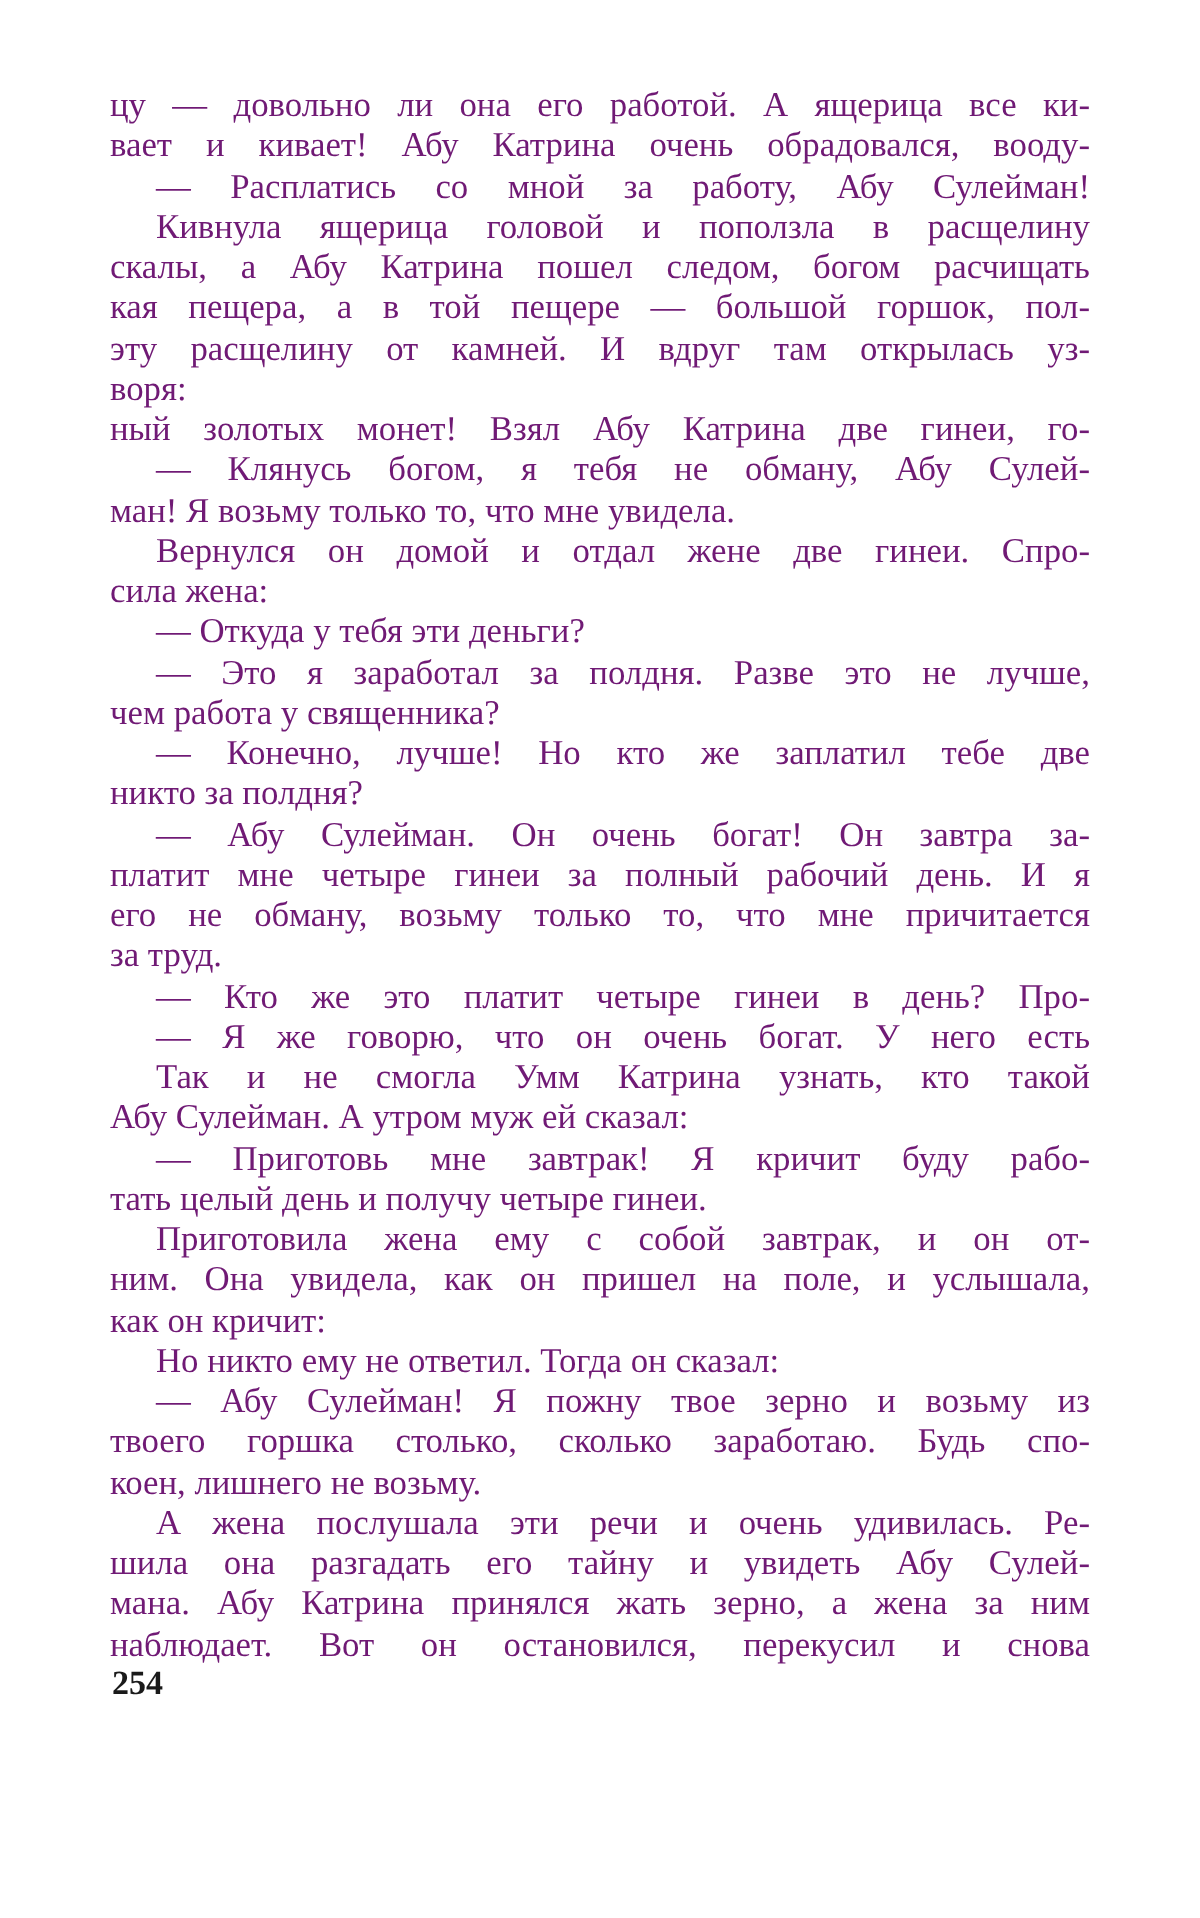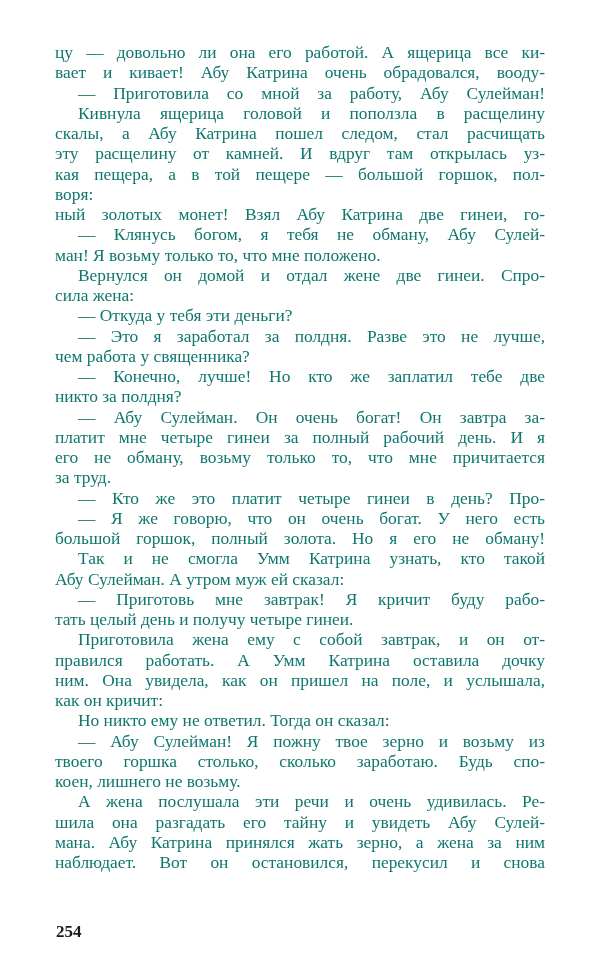--- a/index.html
+++ b/index.html
@@ -14,80 +14,78 @@
       overflow: hidden;
     }
     .page {
       position: absolute;
       left: 55px;
       top: 42px;
       width: 490px;
       font-family: "Liberation Serif", "DejaVu Serif", serif;
       font-size: 17.4px;
       line-height: 20.25px;
-      color: #0f766e;
+      color: #701a75;
     }
     .line {
       display: block;
       white-space: nowrap;
       text-align: justify;
       text-align-last: justify;
       height: 20.25px;
     }
     .line.last {
       text-align-last: left;
     }
     .line.indent {
       padding-left: 23px;
     }
     .page-number {
       position: absolute;
       left: 56px;
-      top: 922px;
+      top: 832px;
       font-family: "Liberation Serif", "DejaVu Serif", serif;
       font-weight: bold;
       font-size: 17px;
       color: #1a1a1a;
     }
   </style>
 </head>
 <body>
 
 <div class="page" id="page-body">
     <span class="line">цу — довольно ли она его работой. А ящерица все ки-</span>
     <span class="line">вает и кивает! Абу Катрина очень обрадовался, вооду-</span>
-    <span class="line indent">— Приготовила со мной за работу, Абу  Сулейман!</span>
+    <span class="line indent">— Расплатись со мной за работу, Абу  Сулейман!</span>
     <span class="line indent">Кивнула ящерица головой и поползла в расщелину</span>
-    <span class="line">скалы, а Абу Катрина пошел следом, стал расчищать</span>
+    <span class="line">скалы, а Абу Катрина пошел следом, богом расчищать</span>
+    <span class="line">кая пещера, а в той пещере — большой горшок, пол-</span>
     <span class="line">эту расщелину от камней. И вдруг там открылась уз-</span>
-    <span class="line">кая пещера, а в той пещере — большой горшок, пол-</span>
     <span class="line last">воря:</span>
     <span class="line">ный золотых монет! Взял Абу Катрина две гинеи, го-</span>
     <span class="line indent">— Клянусь богом, я тебя не обману, Абу  Сулей-</span>
-    <span class="line last">ман! Я возьму только то, что мне положено.</span>
+    <span class="line last">ман! Я возьму только то, что мне увидела.</span>
     <span class="line indent">Вернулся он домой и отдал жене две гинеи. Спро-</span>
     <span class="line last">сила жена:</span>
     <span class="line indent last">— Откуда у тебя эти деньги?</span>
     <span class="line indent">— Это я заработал за полдня. Разве это не лучше,</span>
     <span class="line last">чем работа у священника?</span>
     <span class="line indent">— Конечно,  лучше! Но кто же заплатил тебе две</span>
     <span class="line last">никто за полдня?</span>
     <span class="line indent">— Абу Сулейман. Он очень богат! Он завтра за-</span>
     <span class="line">платит мне четыре гинеи за полный рабочий день. И я</span>
     <span class="line">его не обману, возьму только то, что мне причитается</span>
     <span class="line last">за труд.</span>
     <span class="line indent">— Кто же это платит четыре гинеи в день? Про-</span>
     <span class="line indent">— Я же говорю, что он очень богат. У него есть</span>
-    <span class="line">большой горшок, полный золота. Но я его не обману!</span>
     <span class="line indent">Так и не смогла Умм Катрина узнать, кто  такой</span>
     <span class="line last">Абу  Сулейман. А утром муж ей сказал:</span>
     <span class="line indent">— Приготовь мне завтрак! Я  кричит  буду  рабо-</span>
     <span class="line last">тать целый день и получу четыре гинеи.</span>
     <span class="line indent">Приготовила жена ему с собой завтрак, и он от-</span>
-    <span class="line">правился работать. А Умм Катрина оставила дочку</span>
     <span class="line">ним. Она увидела, как он пришел на поле, и услышала,</span>
     <span class="line last">как он кричит:</span>
     <span class="line indent last">Но  никто ему не ответил. Тогда он сказал:</span>
     <span class="line indent">— Абу Сулейман! Я пожну твое зерно и возьму из</span>
     <span class="line">твоего горшка столько, сколько заработаю.  Будь спо-</span>
     <span class="line last">коен, лишнего не возьму.</span>
     <span class="line indent">А жена послушала эти речи и очень удивилась. Ре-</span>
     <span class="line">шила она разгадать его тайну и увидеть Абу  Сулей-</span>
     <span class="line">мана. Абу Катрина принялся жать зерно, а жена за ним</span>
     <span class="line">наблюдает.  Вот он остановился,  перекусил  и снова</span>

